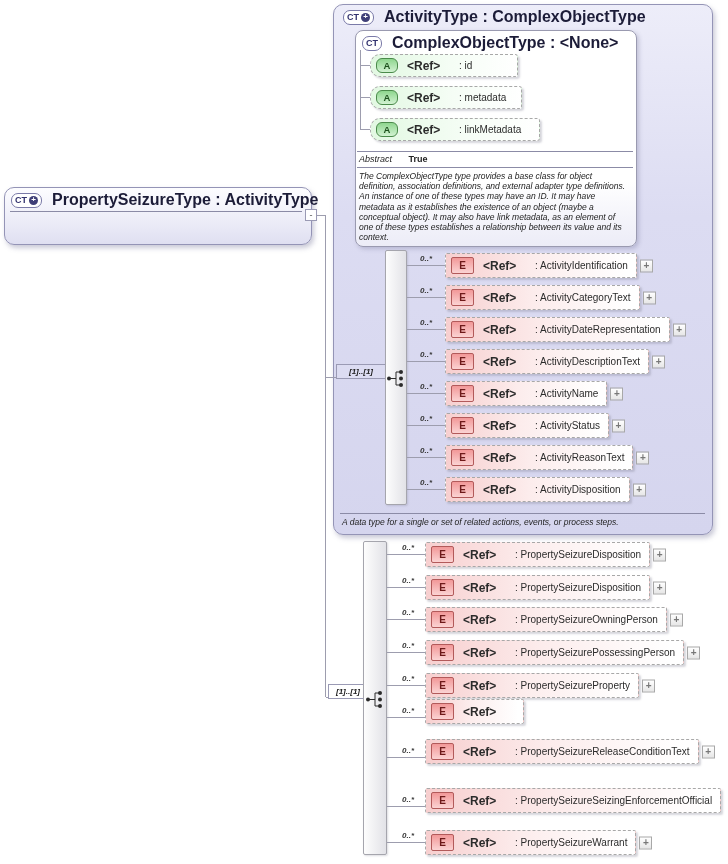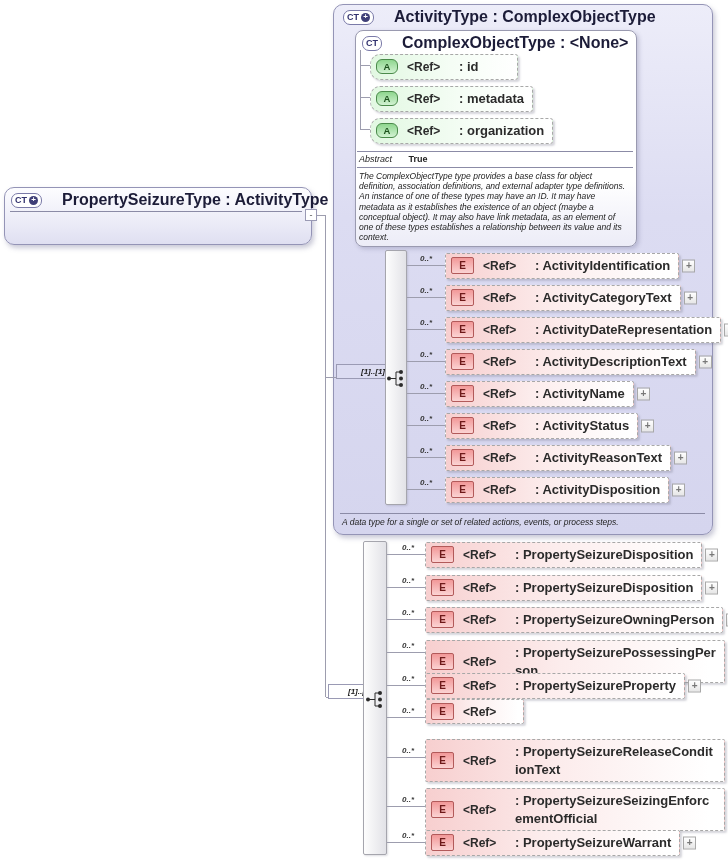--- a/index.html
+++ b/index.html
@@ -10,21 +10,21 @@
   .vline{position:absolute;width:1px;background:#9d9dae;}
 
   .bigbox{position:absolute;border:1px solid #9494b6;border-radius:10px;
           box-shadow:2px 3px 5px rgba(100,100,140,.35);}
   #left-box{background:linear-gradient(180deg,#fdfdff 0%,#e9e9f6 70%,#dfdff1 100%);}
   #activity-box{background:linear-gradient(180deg,#ededf9 0%,#dcdcf2 40%,#d5d5ee 100%);}
   #inner-box{background:linear-gradient(180deg,#ffffff 70%,#ececf7 100%);
              border:1px solid #9a9ab0;border-radius:8px;
              box-shadow:2px 2px 4px rgba(100,100,140,.3);}
 
-  .hdr{position:absolute;display:flex;align-items:center;gap:20px;white-space:nowrap;}
+  .hdr{position:absolute;display:flex;align-items:center;gap:10px;white-space:nowrap;}
   .hdr .title{font-size:16px;font-weight:bold;color:#1c1c38;}
   .ctbadge{display:inline-flex;align-items:center;height:13px;border:1px solid #7a7aa8;
            border-radius:7px;background:#fff;color:#32326e;font-size:9px;font-weight:bold;
            padding:0 3px;line-height:1;}
   .ctplus{display:inline-flex;align-items:center;justify-content:center;width:9px;height:9px;
           margin-left:2px;border-radius:50%;background:#3f3f77;color:#fff;
           font-size:8px;font-weight:bold;line-height:1;}
 
   .sep{position:absolute;height:1px;background:#8b8ba6;}
   .desc{position:absolute;font-style:italic;font-size:8.5px;line-height:1.2;color:#222;}
@@ -38,29 +38,29 @@
         border-radius:2px;max-width:300px;}
   .abadge{display:inline-flex;align-items:center;justify-content:center;width:20px;height:13px;
           border:1px solid #4a8a4a;border-radius:6px;color:#1d511d;
           background:linear-gradient(180deg,#8ed68e,#d2f2d2);
           font-size:9.5px;font-weight:bold;margin-right:9px;flex:none;}
   .ebadge{display:inline-flex;align-items:center;justify-content:center;width:21px;height:15px;
           border:1px solid #b25a5a;border-radius:2px;color:#6e1a1a;
           background:linear-gradient(180deg,#f29898,#fbd3d3);
           font-size:10px;font-weight:bold;margin-right:9px;flex:none;}
   .ref{width:52px;flex:none;font-size:12px;font-weight:bold;color:#2b2b2b;}
-  .ename{font-size:13px;font-weight:bold;color:#2b2b2b;max-width:205px;
+  .ename{font-size:10px;font-weight:normal;color:#2b2b2b;max-width:205px;
          word-break:break-all;line-height:1.35;}
   .plus{position:absolute;right:-17px;top:50%;transform:translateY(-50%);
         width:13px;height:13px;display:flex;align-items:center;justify-content:center;
         background:linear-gradient(180deg,#ffffff,#e6e6e6);border:1px solid #a8a8a8;
         color:#777;font-size:10px;font-weight:bold;line-height:1;box-sizing:border-box;}
   .card{position:absolute;font-size:8px;font-style:italic;font-weight:bold;color:#333;}
   .occ{position:absolute;border:1px solid #9a9ab4;display:flex;align-items:center;
-       justify-content:center;font-size:8px;font-style:italic;font-weight:bold;color:#222;padding-left:12px;}
+       justify-content:center;font-size:8px;font-style:italic;font-weight:bold;color:#222;}
   .bar{position:absolute;background:linear-gradient(to right,#fdfdfd,#e2e2e7);
        border:1px solid #a5a5ad;border-radius:2px;box-shadow:1px 1px 2px rgba(120,120,140,.25);
        box-sizing:border-box;}
   .glyph{position:absolute;}
   #minus-box{position:absolute;left:305px;top:209px;width:12px;height:12px;background:#fff;
              border:1px solid #9a9ab4;display:flex;align-items:center;justify-content:center;
              font-size:9px;color:#555;line-height:1;box-sizing:border-box;}
   .abstract{position:absolute;font-size:9px;}
   .abstract .alabel{font-style:italic;color:#222;}
   .abstract .aval{font-weight:bold;margin-left:14px;}
@@ -97,21 +97,21 @@
     <span class="ename">: id</span>
   </div>
   <div class="arow" style="left:370px;top:86px;min-width:152px;">
     <span class="abadge">A</span>
     <span class="ref">&lt;Ref&gt;</span>
     <span class="ename">: metadata</span>
   </div>
   <div class="arow" style="left:370px;top:118px;min-width:170px;">
     <span class="abadge">A</span>
     <span class="ref">&lt;Ref&gt;</span>
-    <span class="ename">: organization</span>
+    <span class="ename">: linkMetadata</span>
   </div>
 
   <div class="sep" style="left:357px;top:151px;width:276px;"></div>
   <div class="abstract" style="left:359px;top:154px;">
     <span class="alabel">Abstract</span>
     <span class="aval">True</span>
   </div>
   <div class="sep" style="left:357px;top:167px;width:276px;"></div>
   <div class="desc" style="left:359px;top:171px;width:270px;">The ComplexObjectType type provides a base class for object definition, association definitions, and external adapter type definitions. An instance of one of these types may have an ID. It may have metadata as it establishes the existence of an object (maybe a conceptual object). It may also have link metadata, as an element of one of these types establishes a relationship between its value and its context.</div>
 

